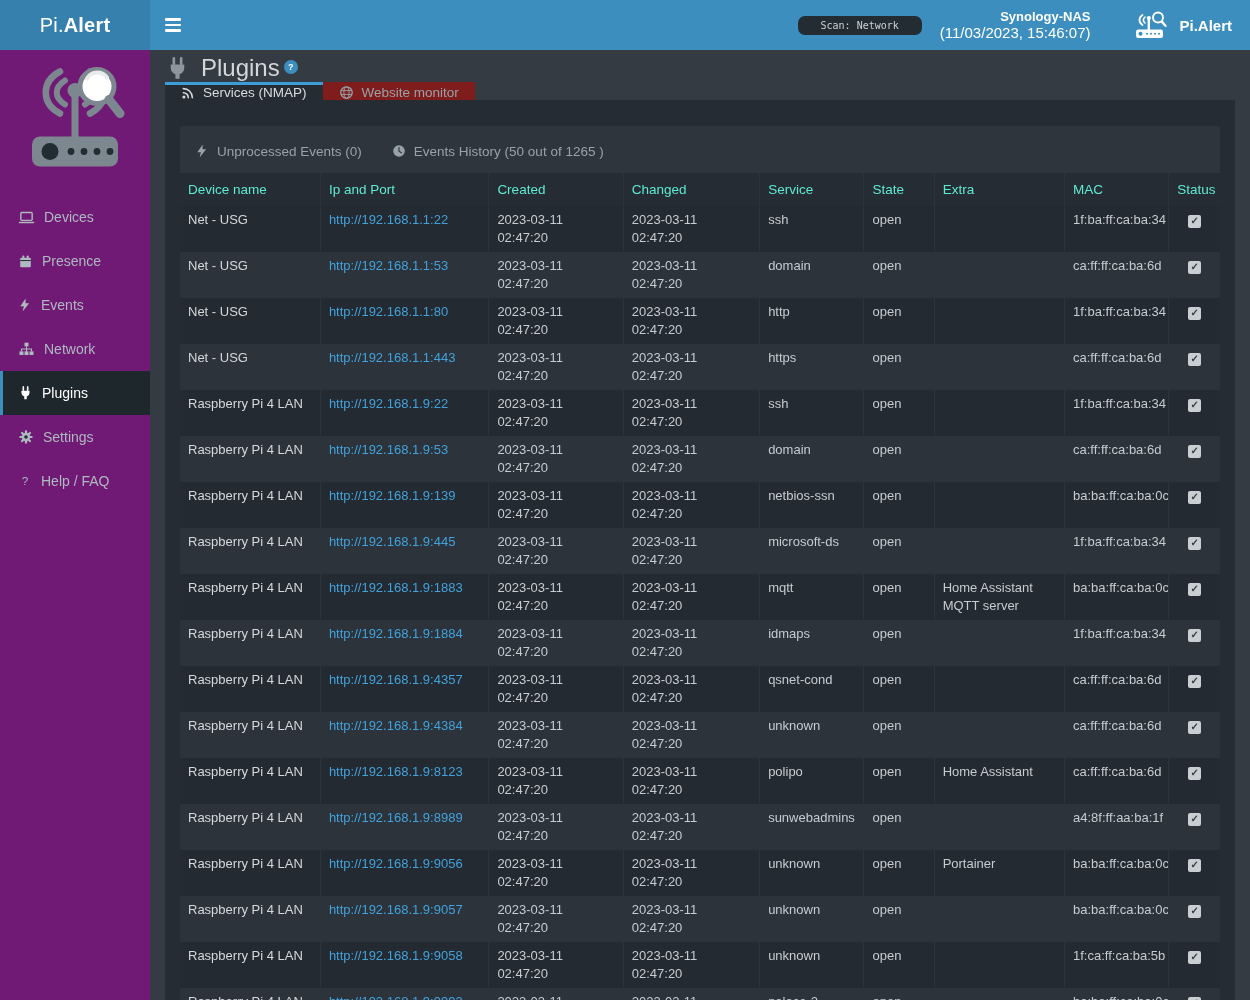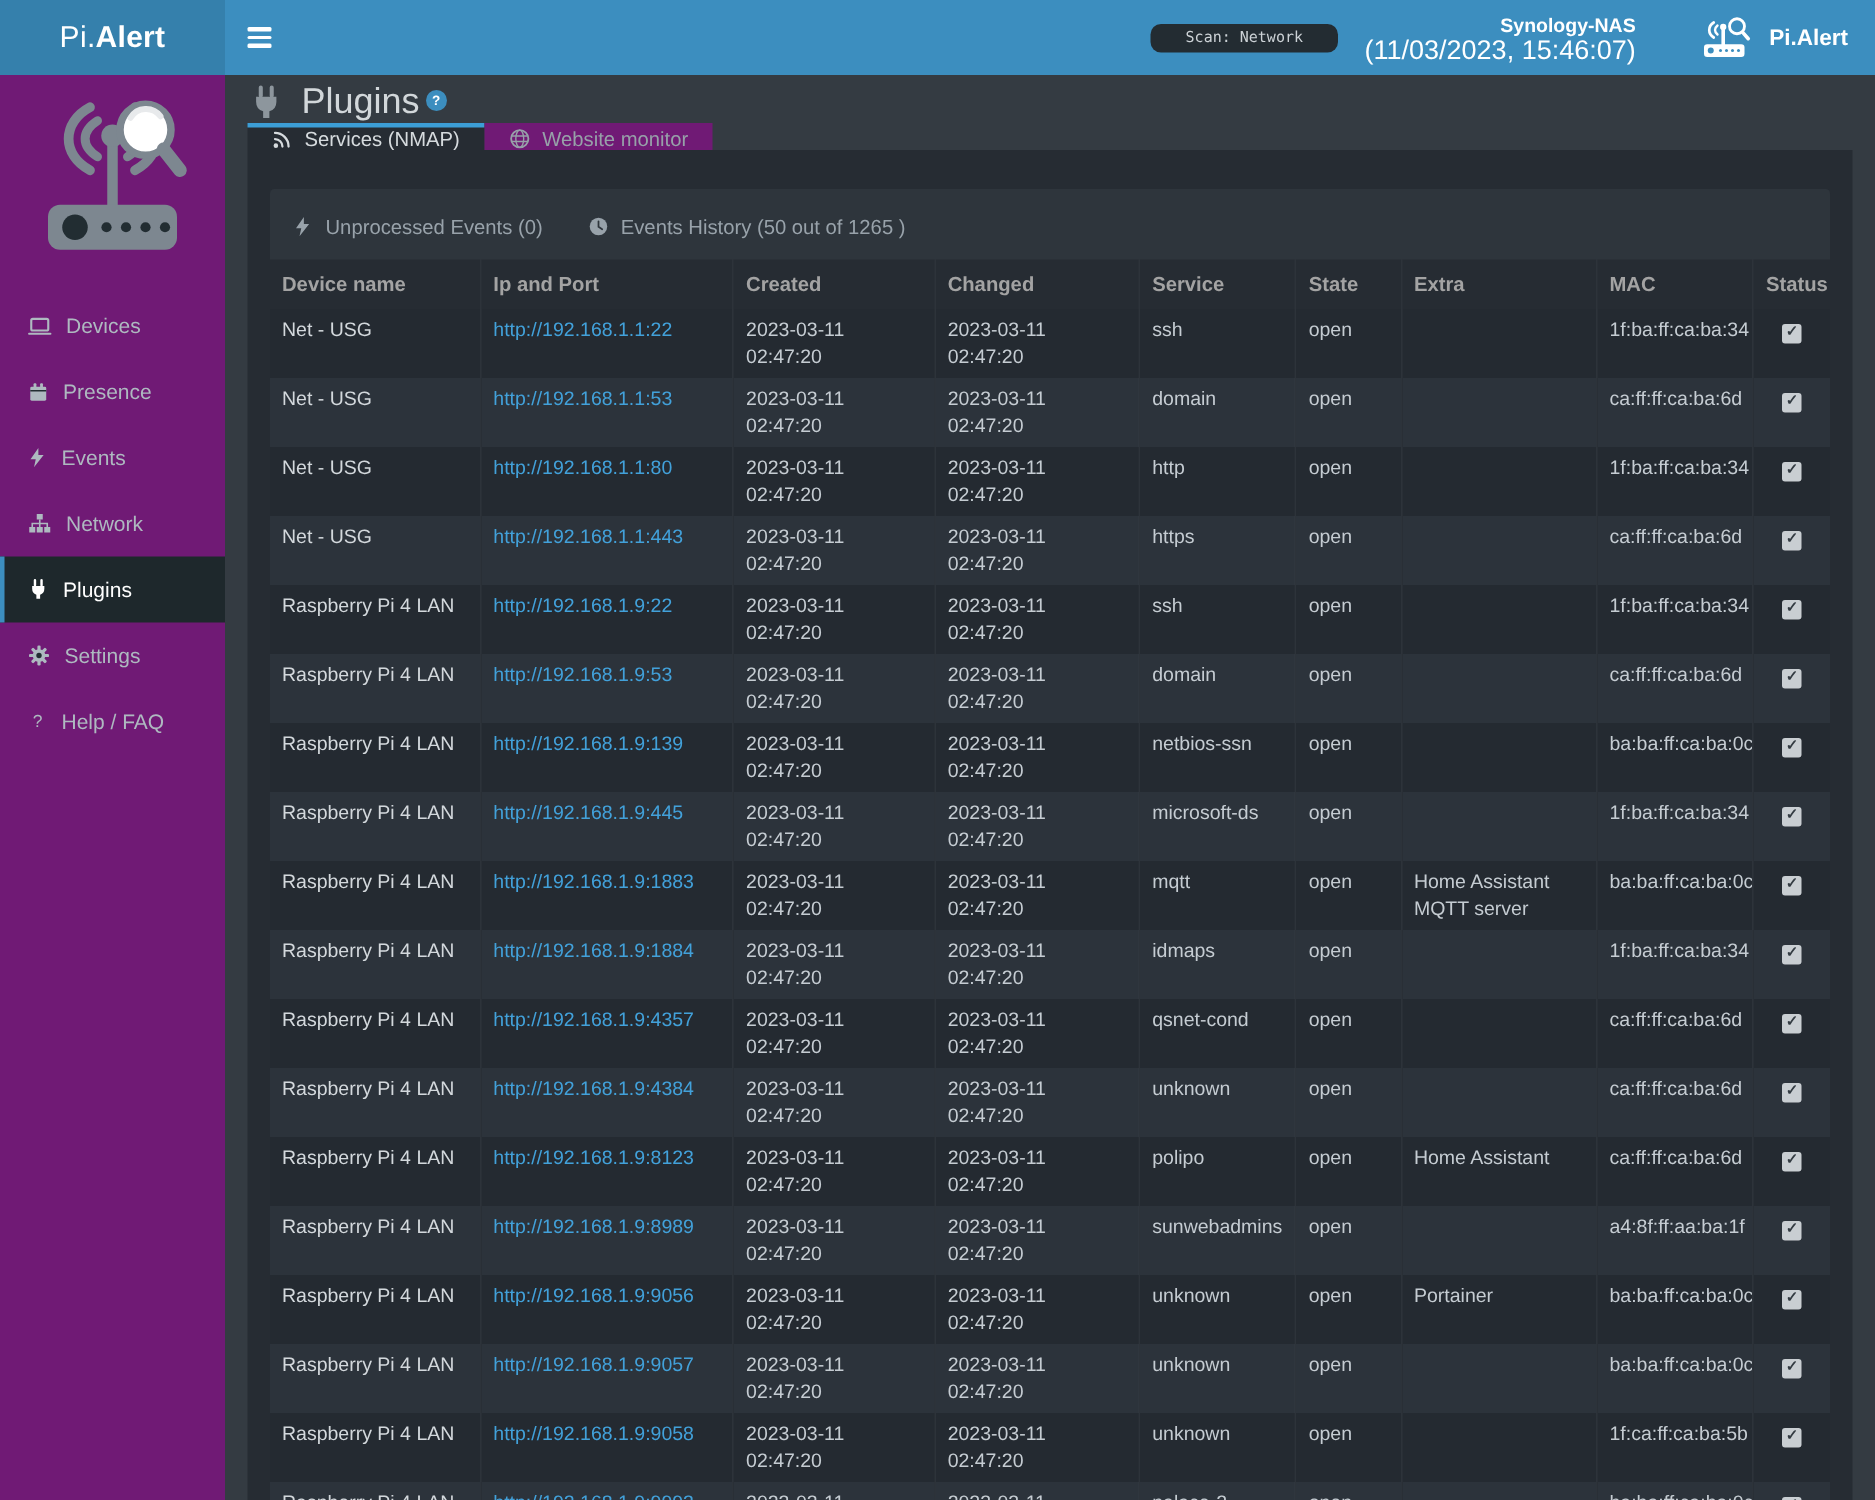--- a/index.html
+++ b/index.html
@@ -32,21 +32,21 @@
   .hamburger .bars span { display:block; width:16px; height:2.5px; background:#fff; border-radius:1px; }
   .nav-spacer { flex:1; }
   .scan-badge {
     font-family:"DejaVu Sans Mono", monospace;
     background:#232c32; color:#ccd2d6;
     padding:4px 23px; border-radius:7px; font-size:10px;
     margin-right:18px; white-space:nowrap;
   }
   .nas-info { text-align:right; margin-right:44px; line-height:16px; }
   .nas-info .nas-name { font-weight:bold; font-size:13px; }
-  .nas-info .nas-time { font-size:18px; }
+  .nas-info .nas-time { font-size:15px; }
   .brand { display:flex; align-items:center; gap:9px; margin-right:18px; cursor:pointer; }
   .brand svg { display:block; }
   .brand-label { font-weight:bold; font-size:15px; }
 
   
   .wrapper { display:flex; height:950px; }
   .sidebar { width:150px; background:#701a75; flex-shrink:0; display:flex; flex-direction:column; }
   .side-logo { margin:14px auto 6px auto; }
   .menu { list-style:none; margin-top:14px; }
   .menu li {
@@ -68,41 +68,41 @@
     width:14px; height:14px; border-radius:50%; background:#3c8ebf; color:#fff;
     font-size:9px; font-weight:bold; display:inline-flex; align-items:center; justify-content:center;
     align-self:flex-start; margin-top:6px; margin-left:-7px; cursor:pointer;
   }
 
   
   .outer-tabs { display:flex; height:45px; }
   .otab {
     display:flex; align-items:center; gap:8px; padding:0 16px;
     border-top:3px solid transparent; font-size:13.5px; color:#97a1a9;
-    background:#701a75; cursor:pointer; white-space:nowrap;
+    background:#7f1d1d; cursor:pointer; white-space:nowrap;
   }
   .otab.active { background:#262c33; border-top-color:#3c9ed6; color:#d6dbde; }
 
   
   .panel { flex:1; background:#262c33; padding:26px 15px 0 15px; }
 
   
   .subtabs { display:flex; background:#2e353c; border-radius:3px 3px 0 0; }
   .subtab {
     display:flex; align-items:center; gap:8px; padding:0 15px; height:47px;
     border-top:3px solid transparent; color:#98a2aa; font-size:13.5px;
     cursor:pointer; white-space:nowrap;
   }
   .subtab.active { border-top-color:#3c9ed6; background:#21272d; color:#d6dadd; }
 
   
   table { width:100%; border-collapse:collapse; table-layout:fixed; }
   th {
-    text-align:left; padding:9px 8px; font-size:13.5px; font-weight:bold;
-    color:#a3a3a3; white-space:nowrap;
+    text-align:left; padding:9px 8px; font-size:13.5px; font-weight:normal;
+    color:#5eead4; white-space:nowrap;
   }
   td {
     padding:5px 8px; vertical-align:top; line-height:18px; font-size:13px;
     color:#c5ccd2; overflow:hidden; white-space:normal;
   }
   td+td, th+th { border-left:1px solid rgba(255,255,255,0.035); }
   tbody tr:nth-child(odd)  { background:#242a31; }
   tbody tr:nth-child(even) { background:#2c333b; }
   td.c-device { color:#d3d8dc; }
   th.c-status, td.c-status { text-align:center; }

